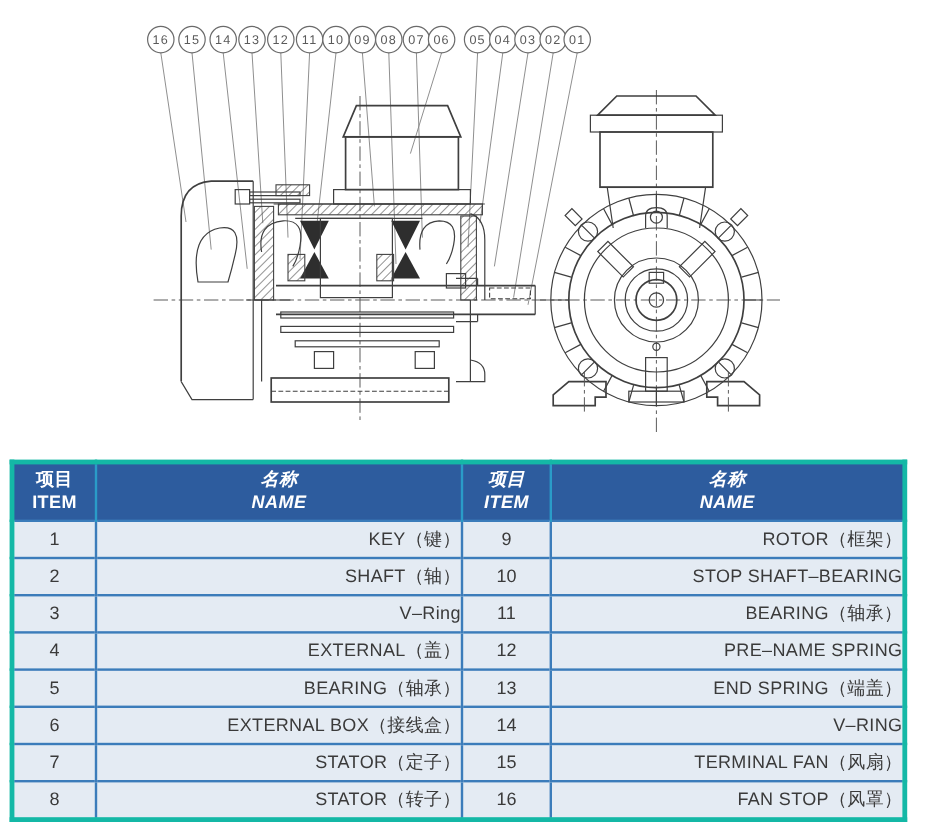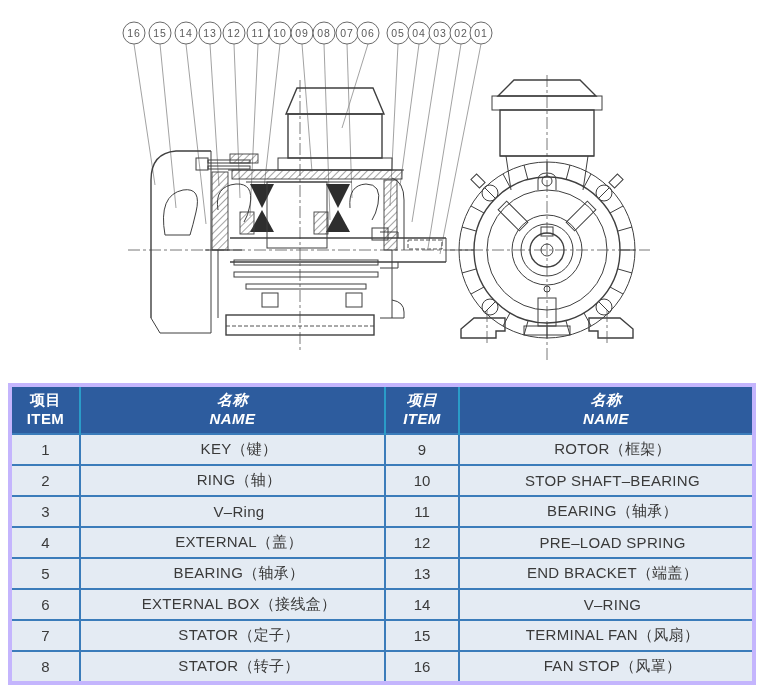--- a/index.html
+++ b/index.html
@@ -19,35 +19,35 @@
   .cl{stroke:#555;stroke-width:0.8;fill:none;stroke-dasharray:12 3 3 3;}
   .dsh{stroke:#3f3f3f;stroke-width:0.9;fill:none;stroke-dasharray:4 2;}
   .ldr{stroke:#8a8a8a;stroke-width:0.8;fill:none;}
   .bal{fill:#ffffff;stroke:#6a6a6a;stroke-width:1;}
   .baltxt{font:10.5px "Liberation Sans","DejaVu Sans",sans-serif;fill:#5a5a5a;letter-spacing:1px;text-anchor:middle;}
 
   
   .table-wrap{padding:3px 7px 0 8px;}
   table.parts-table{
     width:744px;border-collapse:collapse;table-layout:fixed;
-    border:4px solid #c4b5fd;
+    border:4px solid #14b8a6;
   }
   .parts-table th{
     background:#2d5c9e;color:#ffffff;height:46px;
     font-size:15px;font-weight:bold;line-height:1.25;letter-spacing:0.4px;
     text-align:center;vertical-align:middle;padding:0;
   }
   .parts-table th + th{border-left:2px solid #2a9cc8;font-style:italic;}
   .parts-table td{
     background:#e4ebf3;height:29px;border-top:2px solid #3b7cba;
     font-size:15px;color:#3a3a3a;vertical-align:middle;padding:0;
   }
   .parts-table td + td{border-left:2px solid #3b7cba;}
   .parts-table td.item{text-align:center;}
-  .parts-table td.name{text-align:center;padding-left:13px;letter-spacing:0.3px;margin-top:48px;}
+  .parts-table td.name{text-align:right;padding-left:13px;letter-spacing:0.3px;margin-top:48px;}
   .col-item-l{width:70px;} .col-name-l{width:305px;}
   .col-item-r{width:74px;} .col-name-r{width:295px;}
 </style>
 </head>
 <body>
 
 <div class="drawing-area">
 <svg width="776" height="380" viewBox="0 0 776 380">
   <defs>
     <pattern id="hatch" patternUnits="userSpaceOnUse" width="5" height="5" patternTransform="rotate(45)">
@@ -308,41 +308,41 @@
   </thead>
   <tbody>
     <tr>
       <td class="item">1</td>
       <td class="name">KEY（键）</td>
       <td class="item">9</td>
       <td class="name">ROTOR（框架）</td>
     </tr>
     <tr>
       <td class="item">2</td>
-      <td class="name">RING（轴）</td>
+      <td class="name">SHAFT（轴）</td>
       <td class="item">10</td>
       <td class="name">STOP SHAFT–BEARING</td>
     </tr>
     <tr>
       <td class="item">3</td>
       <td class="name">V–Ring</td>
       <td class="item">11</td>
       <td class="name">BEARING（轴承）</td>
     </tr>
     <tr>
       <td class="item">4</td>
       <td class="name">EXTERNAL（盖）</td>
       <td class="item">12</td>
-      <td class="name">PRE–LOAD SPRING</td>
+      <td class="name">PRE–NAME SPRING</td>
     </tr>
     <tr>
       <td class="item">5</td>
       <td class="name">BEARING（轴承）</td>
       <td class="item">13</td>
-      <td class="name">END BRACKET（端盖）</td>
+      <td class="name">END SPRING（端盖）</td>
     </tr>
     <tr>
       <td class="item">6</td>
       <td class="name">EXTERNAL BOX（接线盒）</td>
       <td class="item">14</td>
       <td class="name">V–RING</td>
     </tr>
     <tr>
       <td class="item">7</td>
       <td class="name">STATOR（定子）</td>

